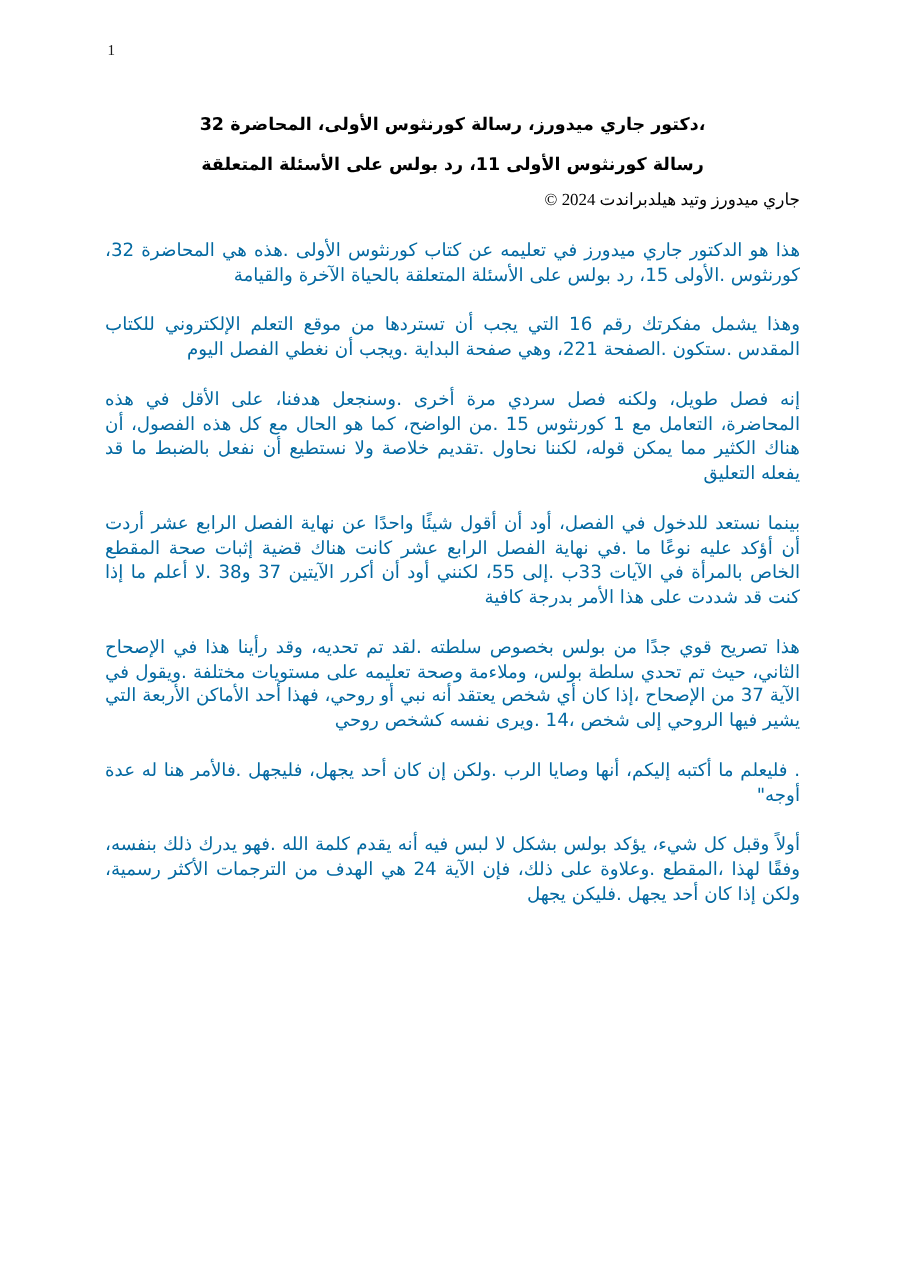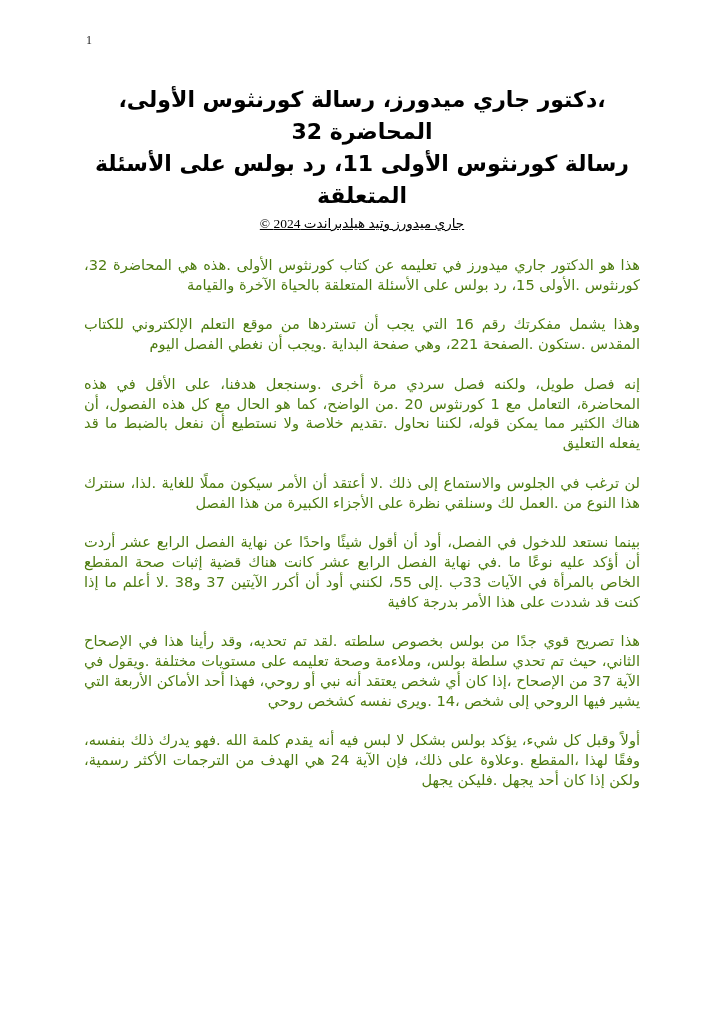--- a/index.html
+++ b/index.html
@@ -24,45 +24,44 @@
     font-size: 12px;
     color: #1a1a1a;
   }
   .content {
     padding: 84px 84px 0 84px;
   }
   .title {
     direction: rtl;
     text-align: center;
     font-weight: bold;
-    font-size: 22px;
+    font-size: 14px;
     line-height: 32px;
     color: #000000;
   }
   .byline {
     direction: rtl;
-    text-align: center;
+    text-align: right;
     font-family: "Liberation Serif", "DejaVu Sans", serif;
     font-size: 13.5px;
     line-height: 21px;
     margin-top: 1px;
     color: #000000;
-    text-decoration: underline;
   }
   .transcript {
     margin-top: 21px;
   }
   .transcript p {
     direction: rtl;
     unicode-bidi: plaintext;
     text-align: justify;
     font-size: 14.6px;
     line-height: 19.8px;
     margin: 0 0 19.8px 0;
-    color: #4d7c0f;
+    color: #0369a1;
   }
   
 </style>
 </head>
 <body>
 
 <div class="page">
 
   <div class="page-number">1</div>
 
@@ -71,22 +70,22 @@
     <div class="title">
       <div>،دكتور جاري ميدورز، رسالة كورنثوس الأولى، المحاضرة 32</div>
       <div>رسالة كورنثوس الأولى 11، رد بولس على الأسئلة المتعلقة</div>
     </div>
 
     <div class="byline">جاري ميدورز وتيد هيلدبراندت 2024 ©</div>
 
     <div class="transcript">
       <p>هذا هو الدكتور جاري ميدورز في تعليمه عن كتاب كورنثوس الأولى .هذه هي المحاضرة 32، كورنثوس .الأولى 15، رد بولس على الأسئلة المتعلقة بالحياة الآخرة والقيامة</p>
       <p>وهذا يشمل مفكرتك رقم 16 التي يجب أن تستردها من موقع التعلم الإلكتروني للكتاب المقدس .ستكون .الصفحة 221، وهي صفحة البداية .ويجب أن نغطي الفصل اليوم</p>
-      <p>إنه فصل طويل، ولكنه فصل سردي مرة أخرى .وسنجعل هدفنا، على الأقل في هذه المحاضرة، التعامل مع 1 كورنثوس 20 .من الواضح، كما هو الحال مع كل هذه الفصول، أن هناك الكثير مما يمكن قوله، لكننا نحاول .تقديم خلاصة ولا نستطيع أن نفعل بالضبط ما قد يفعله التعليق</p>
-      <p>لن ترغب في الجلوس والاستماع إلى ذلك .لا أعتقد أن الأمر سيكون مملًا للغاية .لذا، سنترك هذا النوع من .العمل لك وسنلقي نظرة على الأجزاء الكبيرة من هذا الفصل</p>
+      <p>إنه فصل طويل، ولكنه فصل سردي مرة أخرى .وسنجعل هدفنا، على الأقل في هذه المحاضرة، التعامل مع 1 كورنثوس 15 .من الواضح، كما هو الحال مع كل هذه الفصول، أن هناك الكثير مما يمكن قوله، لكننا نحاول .تقديم خلاصة ولا نستطيع أن نفعل بالضبط ما قد يفعله التعليق</p>
       <p>بينما نستعد للدخول في الفصل، أود أن أقول شيئًا واحدًا عن نهاية الفصل الرابع عشر أردت أن أؤكد عليه نوعًا ما .في نهاية الفصل الرابع عشر كانت هناك قضية إثبات صحة المقطع الخاص بالمرأة في الآيات 33ب .إلى 55، لكنني أود أن أكرر الآيتين 37 و38 .لا أعلم ما إذا كنت قد شددت على هذا الأمر بدرجة كافية</p>
       <p>هذا تصريح قوي جدًا من بولس بخصوص سلطته .لقد تم تحديه، وقد رأينا هذا في الإصحاح الثاني، حيث تم تحدي سلطة بولس، وملاءمة وصحة تعليمه على مستويات مختلفة .ويقول في الآية 37 من الإصحاح ،إذا كان أي شخص يعتقد أنه نبي أو روحي، فهذا أحد الأماكن الأربعة التي يشير فيها الروحي إلى شخص ،14 .ويرى نفسه كشخص روحي</p>
+      <p>. فليعلم ما أكتبه إليكم، أنها وصايا الرب .ولكن إن كان أحد يجهل، فليجهل .فالأمر هنا له عدة أوجه"</p>
       <p>أولاً وقبل كل شيء، يؤكد بولس بشكل لا لبس فيه أنه يقدم كلمة الله .فهو يدرك ذلك بنفسه، وفقًا لهذا ،المقطع .وعلاوة على ذلك، فإن الآية 24 هي الهدف من الترجمات الأكثر رسمية، ولكن إذا كان أحد يجهل .فليكن يجهل</p>
 
     </div>
 
   </div>
 </div>
 
 </body></html>

